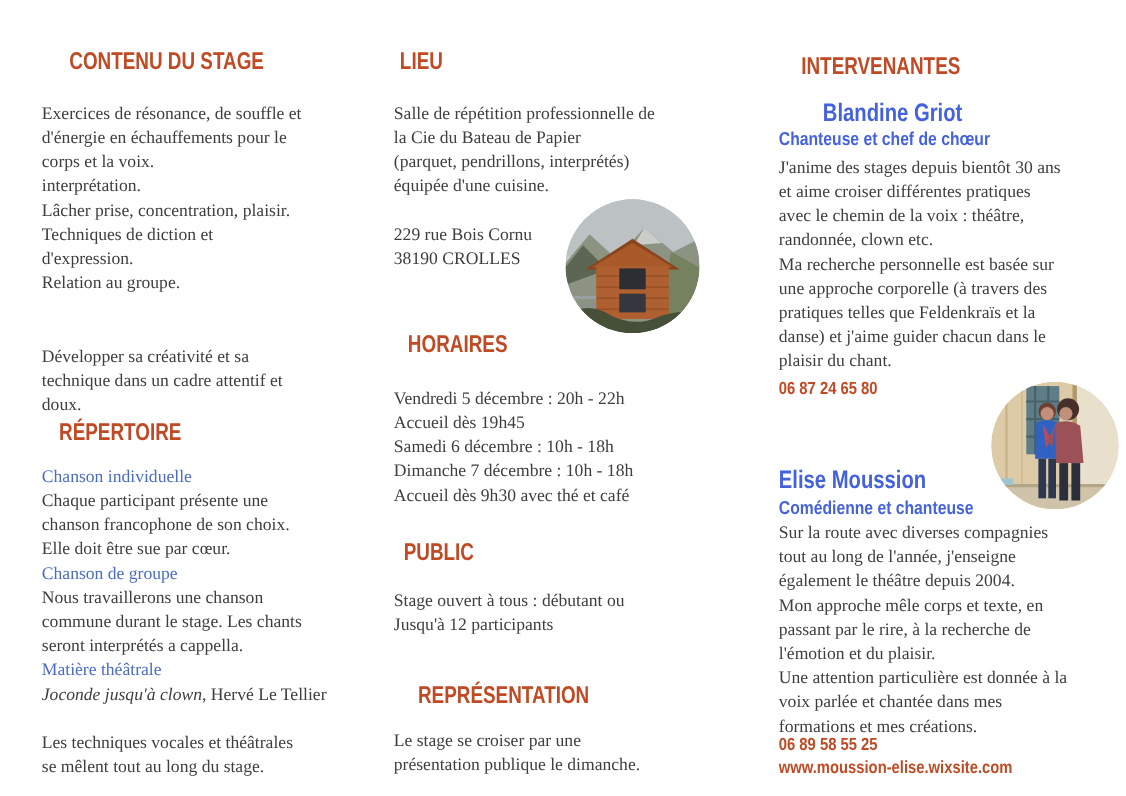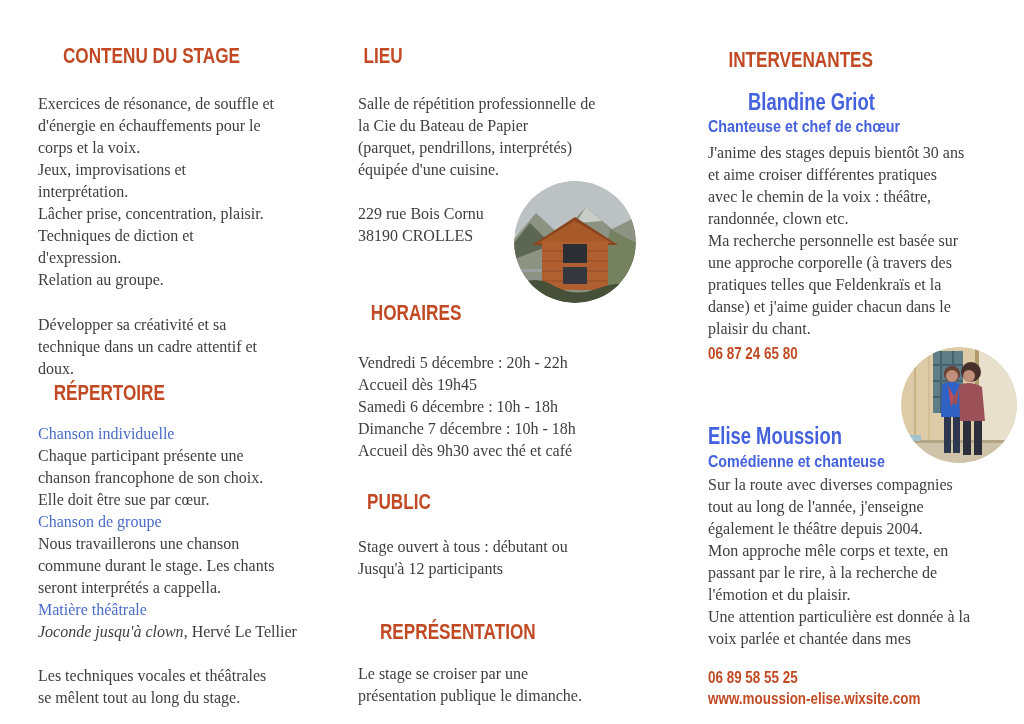--- a/index.html
+++ b/index.html
@@ -30,21 +30,20 @@
 <body>
 
 <div class="abs heading-wrap" style="left:38px;top:44px;width:290px;">
   <span class="heading">CONTENU DU STAGE</span>
 </div>
 
 <div class="abs body-text" style="left:38px;top:93px;width:292px;">
     <div>Exercices de résonance, de souffle et</div>
     <div>d'énergie en échauffements pour le</div>
     <div>corps et la voix.</div>
-    <div>Jeux, improvisations et</div>
     <div>interprétation.</div>
     <div>Lâcher prise, concentration, plaisir.</div>
     <div>Techniques de diction et</div>
     <div>d'expression.</div>
     <div>Relation au groupe.</div>
   </div>
 
 <div class="abs body-text" style="left:38px;top:314px;width:292px;">
     <div>Développer sa créativité et sa</div>
     <div>technique dans un cadre attentif et</div>
@@ -223,19 +222,20 @@
 </div>
 <div class="abs body-text" style="left:708px;top:474px;width:305px;">
     <div>Sur la route avec diverses compagnies</div>
     <div>tout au long de l'année, j'enseigne</div>
     <div>également le théâtre depuis 2004.</div>
     <div>Mon approche mêle corps et texte, en</div>
     <div>passant par le rire, à la recherche de</div>
     <div>l'émotion et du plaisir.</div>
     <div>Une attention particulière est donnée à la</div>
     <div>voix parlée et chantée dans mes</div>
+    <div>formations et mes créations.</div>
   </div>
 <div class="abs" style="left:708px;top:668px;">
   <span class="contact">06 89 58 55 25</span>
 </div>
 <div class="abs" style="left:708px;top:689px;">
   <span class="contact">www.moussion-elise.wixsite.com</span>
 </div>
 
 </body></html>

